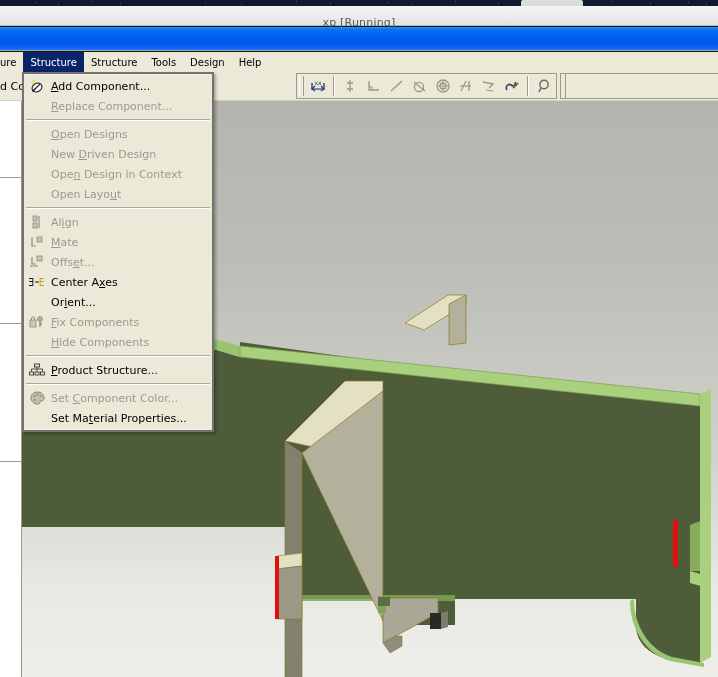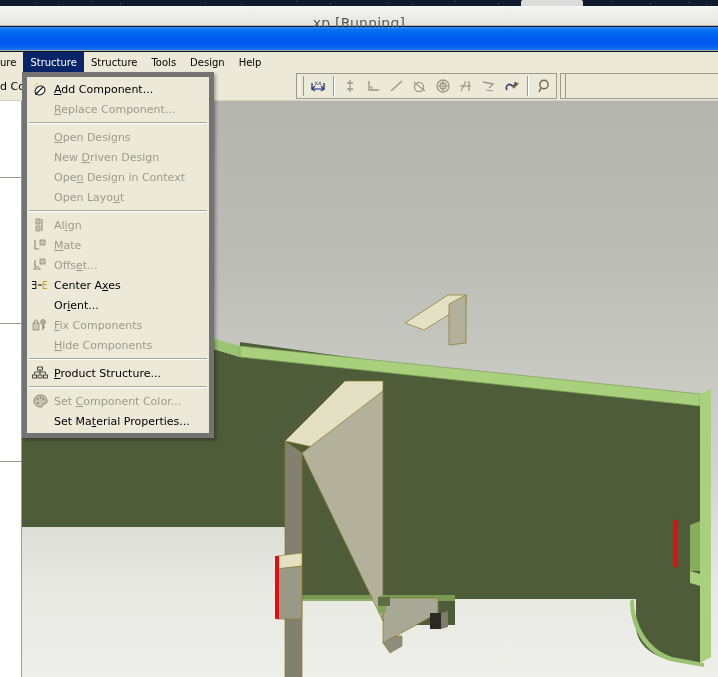--- a/index.html
+++ b/index.html
@@ -21,21 +21,21 @@
   }
 
   
   #vm-titlebar {
     position: absolute; left: 0; top: 6px; width: 718px; height: 20px;
     background: linear-gradient(to bottom, #f4f4f3 0%, #ececeb 55%, #e2e2e0 100%);
     border-bottom: 1px solid #b8b8b6;
     display: flex; align-items: center; justify-content: center;
   }
   #vm-titlebar .title {
-    font-size: 14px; color: #5a5a5a; letter-spacing: .2px; margin-top: 14px;
+    font-size: 11px; color: #5a5a5a; letter-spacing: .2px; margin-top: 14px;
   }
   #vm-tab-nub {
     position: absolute; left: 521px; top: 0px; width: 62px; height: 6px;
     background: #dcdcda; border-radius: 2px 2px 0 0;
   }
 
   
   #blue-band {
     position: absolute; left: 0; top: 27px; width: 718px; height: 24px;
     background: linear-gradient(to bottom,
@@ -113,21 +113,21 @@
     background: #ffffff; border-right: 1px solid #9e9b8c;
   }
   #left-gutter .split {
     position: absolute; left: 0; width: 22px; height: 1px; background: #9e9b8c;
   }
 
   
   #assembly-menu {
     position: absolute; left: 22px; top: 72px; width: 192px;
     background: #ece9d8;
-    border: 5px solid #737373;
+    border: 2px solid #737373;
     box-shadow: 2px 2px 3px rgba(0,0,0,.30);
     padding: 2px 0 2px 0;
     font-size: 11px;
     z-index: 40;
   }
   .menu-item {
     position: relative; height: 20px; display: flex; align-items: center;
     padding-left: 27px; white-space: nowrap; cursor: default;
     color: #000;
   }

